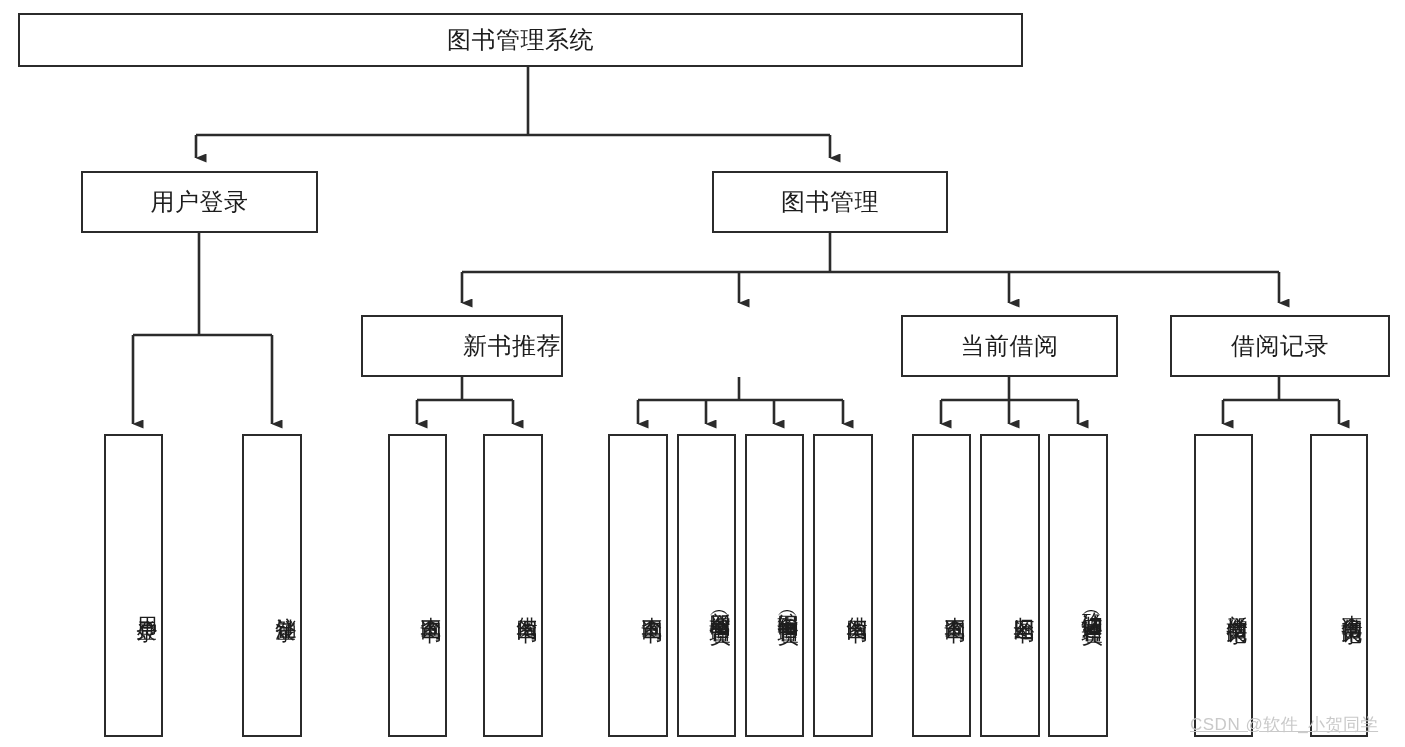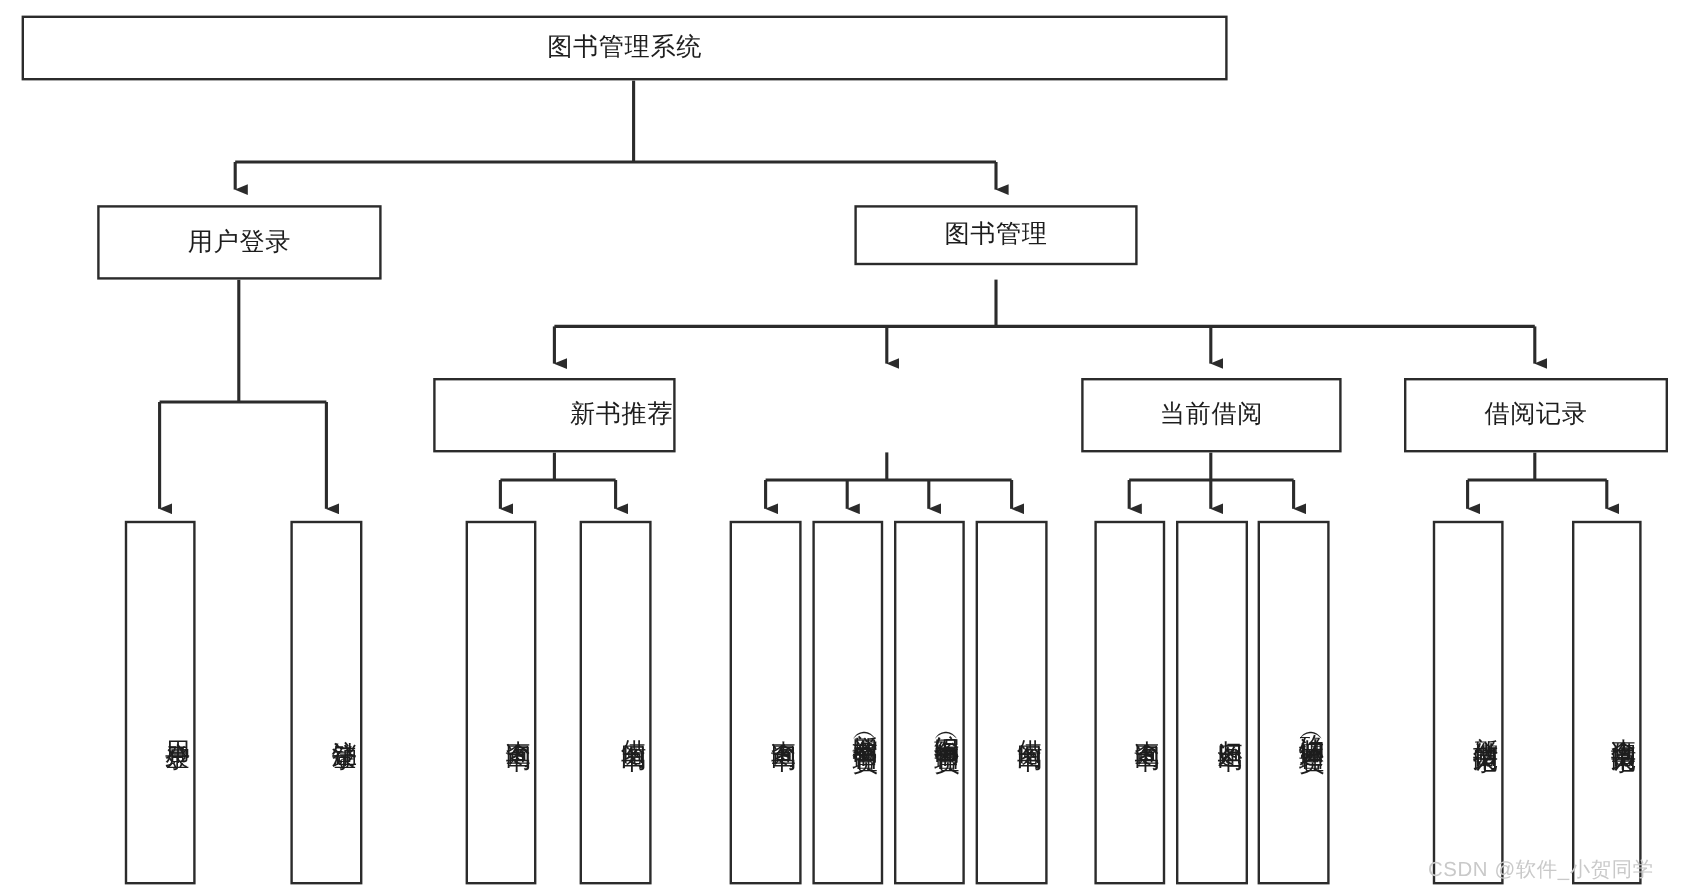--- a/index.html
+++ b/index.html
@@ -27,21 +27,21 @@
     position: absolute;
     box-sizing: border-box;
     border: 2px solid #2b2b2b;
     background: #ffffff;
     display: flex;
     align-items: center;
     justify-content: center;
     color: #1d1d1d;
   }
   .node.horiz {
-    font-size: 21px;
+    font-size: 24px;
     line-height: 1.25;
     letter-spacing: 0.5px;
   }
   .node.vert {
     writing-mode: vertical-rl;
     text-orientation: upright;
     font-size: 21px;
     line-height: 1.35;
     letter-spacing: 2px;
     align-items: flex-start;
@@ -55,20 +55,21 @@
   }
   .watermark {
     position: absolute;
     left: 1190px;
     top: 713px;
     font-size: 17px;
     color: #c9c9c9;
     letter-spacing: 0.5px;
     white-space: nowrap;
     font-family: "Liberation Sans", "DejaVu Sans", sans-serif;
+    text-decoration: underline;
   }
 </style>
 </head>
 <body>
 
 <div id="canvas">
 
   <svg class="edges" viewBox="0 0 1405 747">
     <defs>
       <marker id="arrow" markerWidth="9" markerHeight="11" refX="4.5" refY="10.5" orient="auto" markerUnits="userSpaceOnUse">
@@ -120,21 +121,21 @@
   </svg>
 
   <div class="node horiz" style="left:18px; top:13px; width:1005px; height:54px;">
     <span>图书管理系统</span>
   </div>
 
   <div class="node horiz" style="left:81px; top:171px; width:237px; height:62px;">
     <span>用户登录</span>
   </div>
 
-  <div class="node horiz" style="left:712px; top:171px; width:236px; height:50px;">
+  <div class="node horiz" style="left:712px; top:171px; width:236px; height:62px;">
     <span>图书管理</span>
   </div>
 
   <div class="node horiz" style="left:361px; top:315px; width:202px; height:62px;justify-content:flex-end;">
     <span>新书推荐</span>
   </div>
 
 
   <div class="node horiz" style="left:1170px; top:315px; width:220px; height:62px;">
     <span>借阅记录</span>

